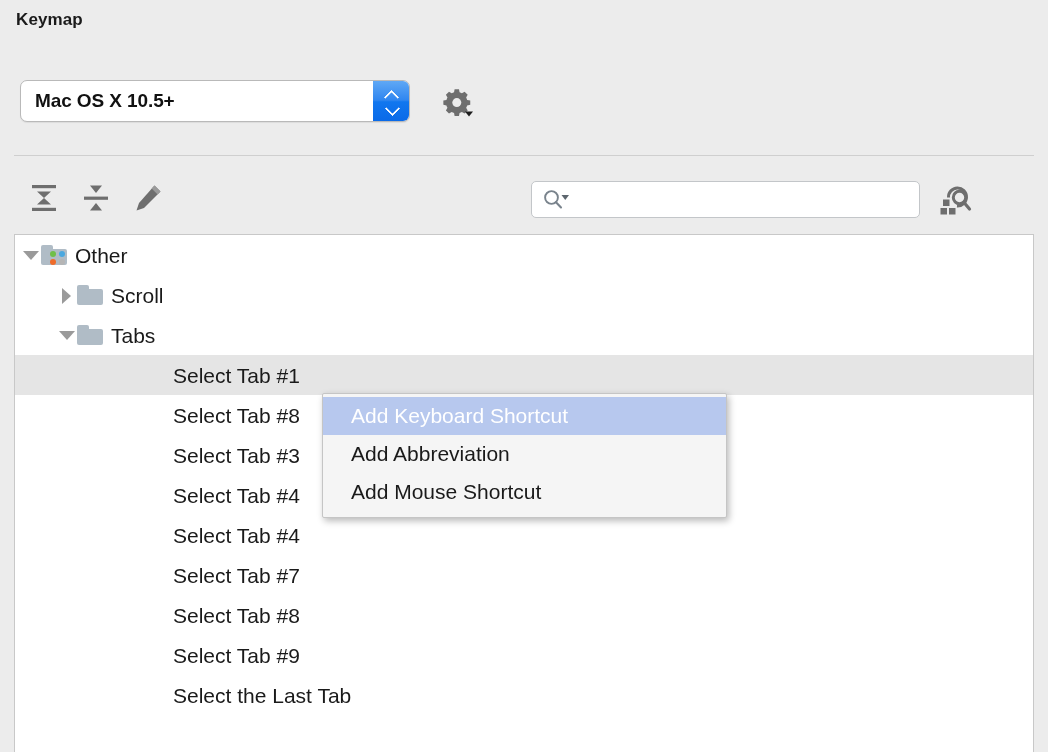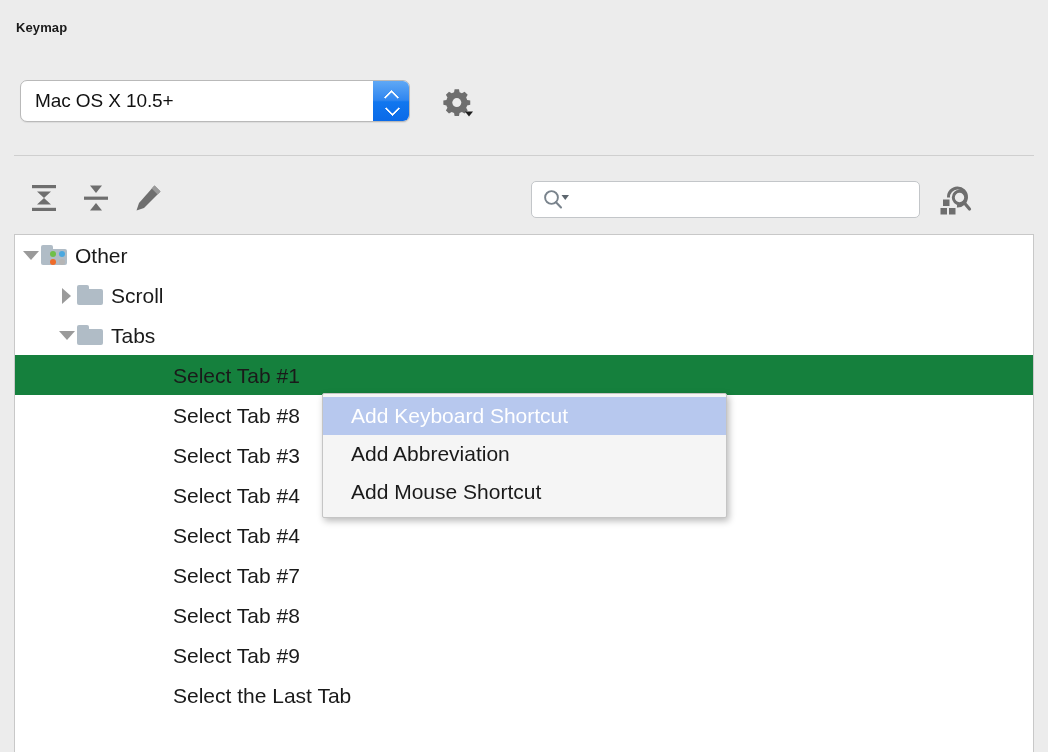--- a/index.html
+++ b/index.html
@@ -10,22 +10,22 @@
   }
   body {
     background: #ececec;
     font-family: "Liberation Sans", sans-serif;
     -webkit-font-smoothing: antialiased;
   }
 
   
   #page-title {
     position: absolute;
-    left: 16px; top: 20px;
-    font-size: 13px;
+    left: 16px; top: 10px;
+    font-size: 17px;
     font-weight: bold;
     color: #1a1a1a;
     letter-spacing: 0.1px;
   }
 
   
   #keymap-row {
     position: absolute;
     left: 0; top: 78px;
     width: 1048px; height: 48px;
@@ -38,21 +38,21 @@
     border: 1px solid #b9b9b9;
     border-radius: 7px;
     box-shadow: 0 1px 1px rgba(0,0,0,0.07);
     display: flex;
     align-items: center;
   }
   #keymap-select-value {
     flex: 1;
     padding-left: 14px;
     font-size: 19px;
-    font-weight: normal;
+    font-weight: bold;
     color: #111;
     letter-spacing: -0.1px;
     white-space: nowrap;
     overflow: hidden;
   }
   #keymap-stepper {
     width: 36px; height: 40px;
     margin-right: 0px;
     border-radius: 0 6px 6px 0;
     background: linear-gradient(180deg, #5fa8f5 0%, #2f86f0 48%, #1177ef 52%, #0a6ae8 100%);
@@ -156,21 +156,21 @@
   }
   .tree-row {
     position: relative;
     height: 40px;
     display: flex;
     align-items: center;
     font-size: 21px;
     color: #1a1a1a;
     white-space: nowrap;
   }
-  .tree-row.selected { background: #15803d; }
+  .tree-row.selected { background: #e5e5e5; }
 
   .twisty {
     width: 22px; height: 22px;
     position: relative;
     flex: 0 0 22px;
   }
   .twisty.open::after {
     content: "";
     position: absolute;
     left: 4px; top: 7px;

